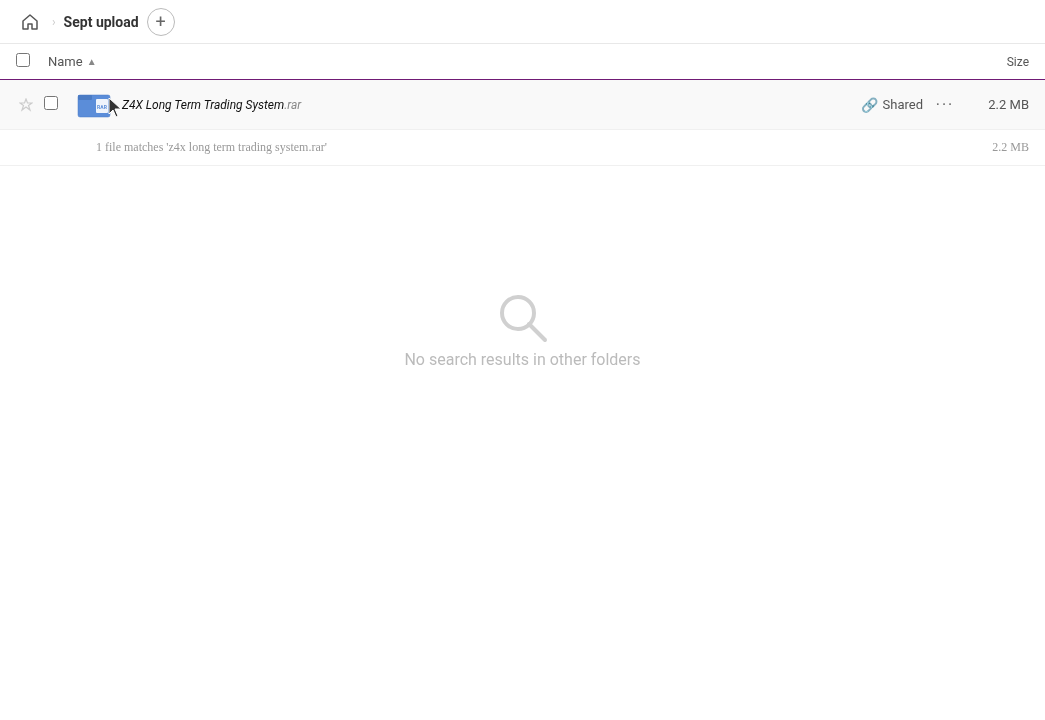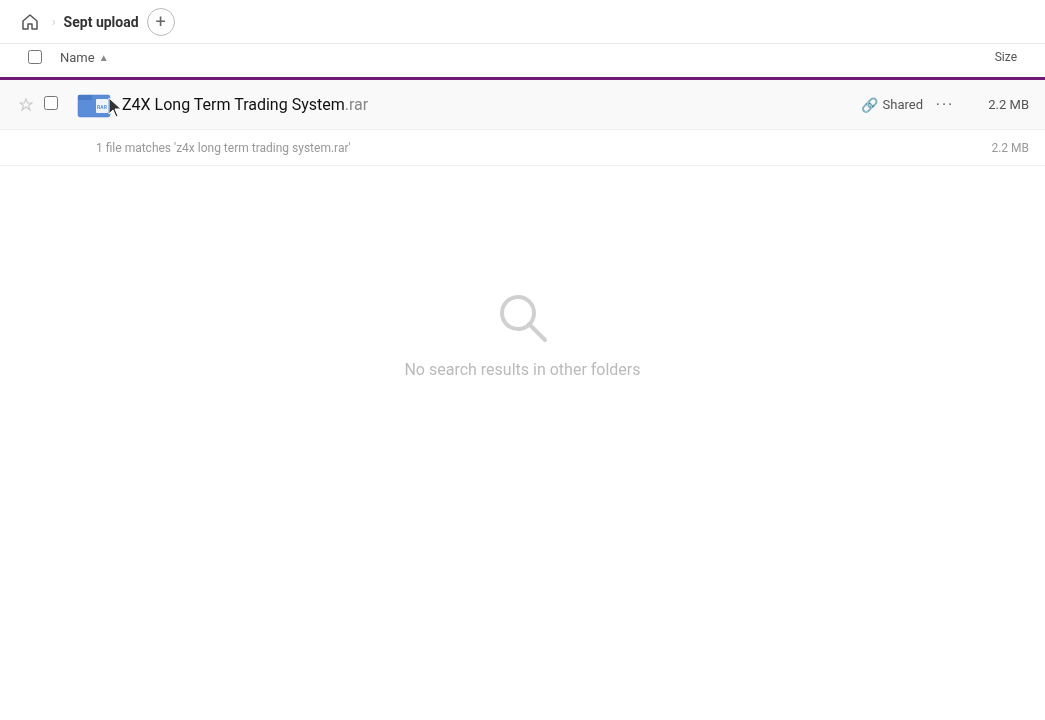--- a/index.html
+++ b/index.html
@@ -53,23 +53,23 @@
       justify-content: center;
       cursor: pointer;
       color: #666;
       font-size: 18px;
       line-height: 1;
     }
 
     
     .col-header {
       display: flex;
-      align-items: flex-start;
-      padding: 6px 28px;
-      border-bottom: 3px solid #701a75;
+      align-items: center;
+      padding: 6px 16px;
+      border-bottom: 1px solid #701a75;
       height: 36px;
     }
     .col-checkbox {
       width: 20px;
       margin-right: 12px;
     }
     .col-name {
       display: flex;
       align-items: center;
       gap: 4px;
@@ -132,22 +132,23 @@
       height: 36px;
     }
 
     .file-name-container {
       flex: 1;
       display: flex;
       flex-direction: column;
     }
 
     .file-name {
-      font-size: 16px;
+      font-size: 12px;
       color: #111;
+      font-style: italic;
     }
     .file-name .ext {
       color: #888;
     }
 
     .file-actions {
       display: flex;
       align-items: center;
       gap: 8px;
     }
@@ -184,41 +185,42 @@
       color: #555;
     }
 
     
     .match-row {
       display: flex;
       align-items: center;
       padding: 4px 16px 4px 96px;
       height: 36px;
       border-bottom: 1px solid #f0f0f0;
+      font-family: Liberation Serif, serif;
     }
     .match-text {
       font-size: 12px;
       color: #999;
       flex: 1;
     }
     .match-size {
       font-size: 12px;
       color: #999;
       width: 70px;
       text-align: right;
     }
 
     
     .empty-state {
       display: flex;
       flex-direction: column;
       align-items: center;
       justify-content: center;
       margin-top: 120px;
-      gap: 10px;
+      gap: 0;
     }
 
     .search-icon-large {
       width: 64px;
       height: 64px;
       color: #d0d0d0;
     }
 
     .empty-text {
       font-size: 16px;

